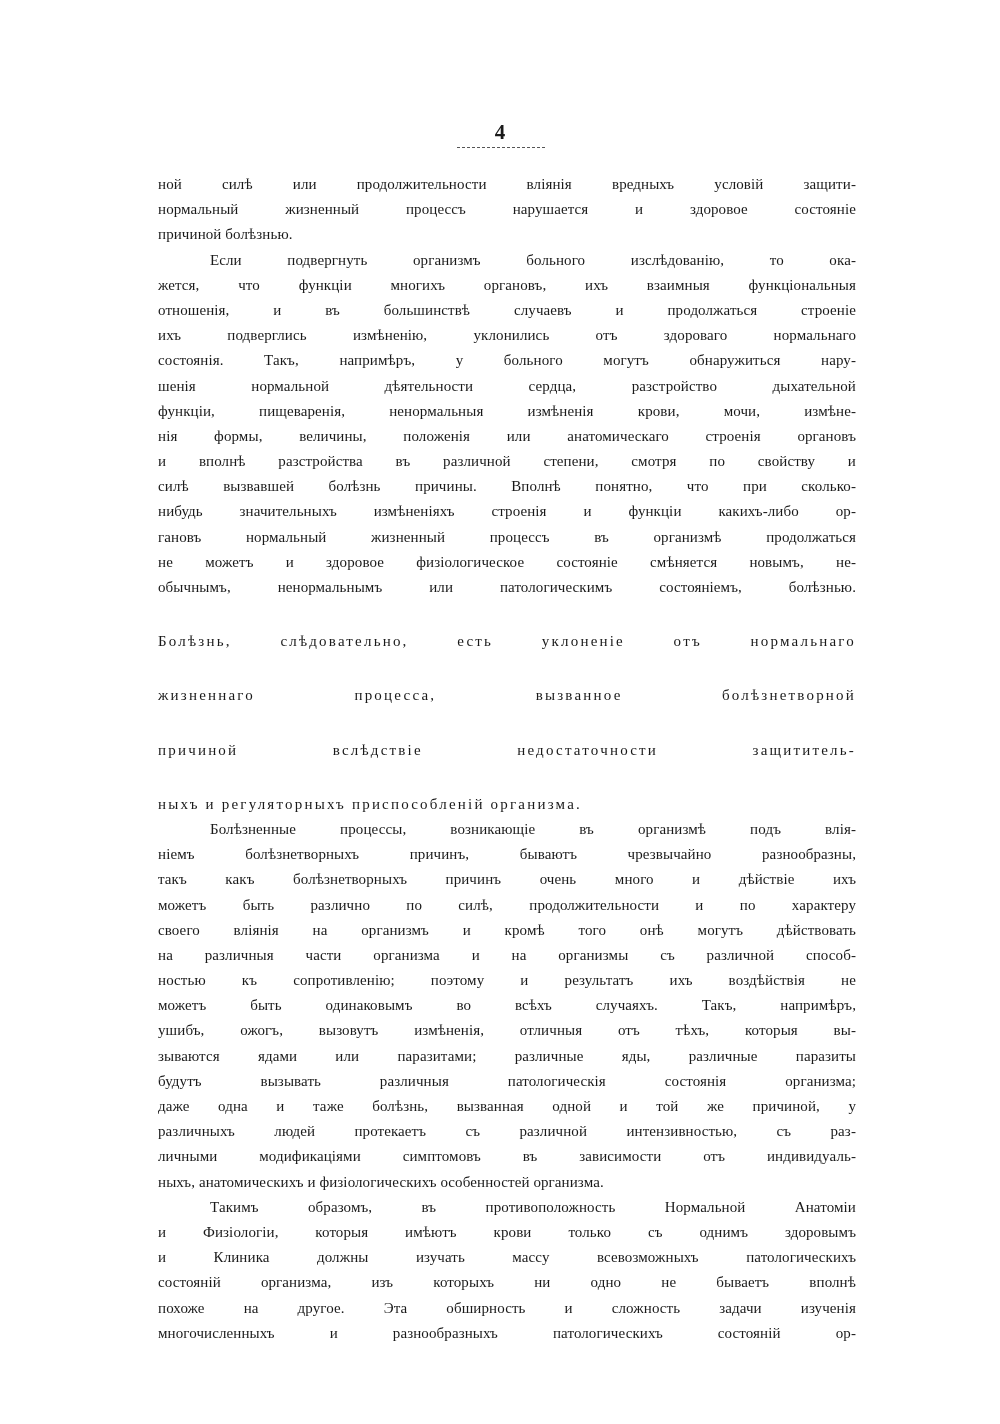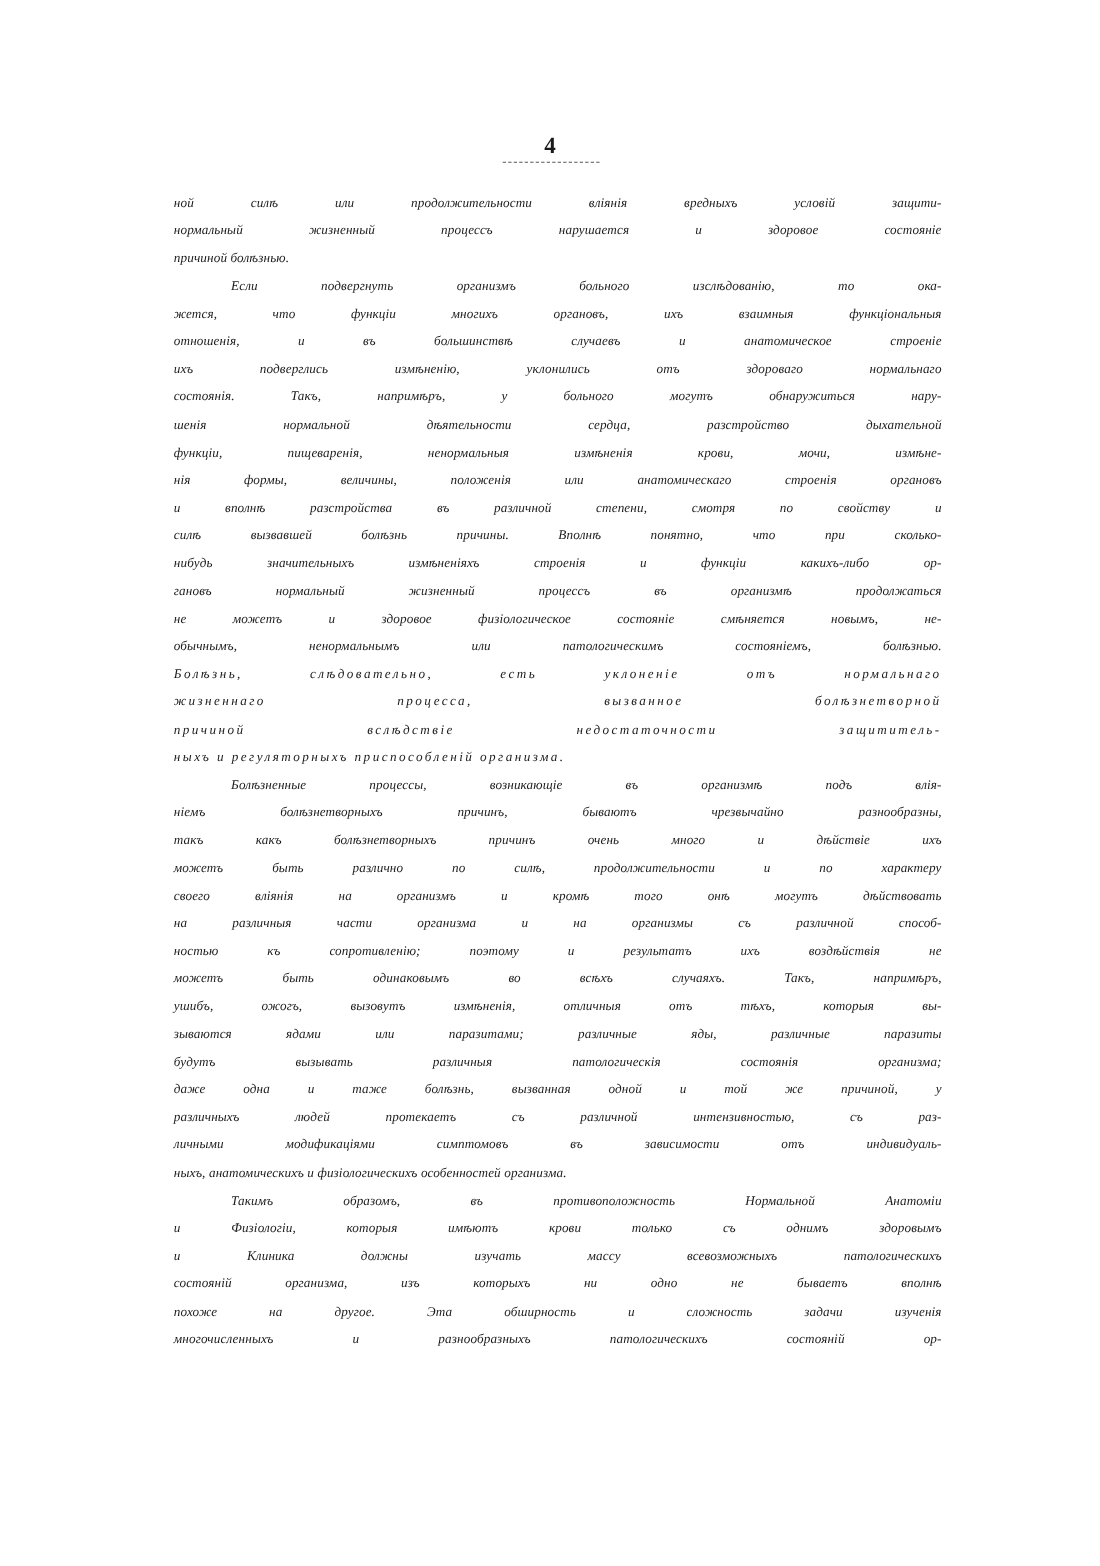--- a/index.html
+++ b/index.html
@@ -36,35 +36,35 @@
     .text-body {
       position: absolute;
       top: 172px;
       left: 158px;
       width: 698px;
     }
     .line {
       display: block;
       height: 25.2px;
       line-height: 25.2px;
-      font-size: 12px;
+      font-size: 15px;
       text-align: justify;
       text-align-last: justify;
       white-space: nowrap;
       letter-spacing: 0.1px;
-      font-style: italic;
     }
     .line.last {
       text-align-last: left;
     }
     .line.indent {
       padding-left: 52px;
     }
     .line.spaced {
       letter-spacing: 2.2px;
+      margin-top: 29px;
     }
     .paragraph {
       display: block;
     }
   </style>
 </head>
 <body>
 
 <div class="page-number">4</div>
 <div class="page-rule"></div>
@@ -73,21 +73,21 @@
 
   <div class="paragraph">
     <span class="line">ной силѣ или продолжительности вліянія вредныхъ условій защити-</span>
     <span class="line">нормальный жизненный процессъ нарушается и здоровое состояніе</span>
     <span class="line last">причиной болѣзнью.</span>
   </div>
 
   <div class="paragraph">
     <span class="line indent">Если подвергнуть организмъ больного изслѣдованію, то ока-</span>
     <span class="line">жется, что функціи многихъ органовъ, ихъ взаимныя функціональныя</span>
-    <span class="line">отношенія, и въ большинствѣ случаевъ и анатомическое строеніе</span>
+    <span class="line">отношенія, и въ большинствѣ случаевъ и продолжаться строеніе</span>
     <span class="line">ихъ подверглись измѣненію, уклонились отъ здороваго нормальнаго</span>
     <span class="line">состоянія. Такъ, напримѣръ, у больного могутъ обнаружиться нару-</span>
     <span class="line">шенія нормальной дѣятельности сердца, разстройство дыхательной</span>
     <span class="line">функціи, пищеваренія, ненормальныя измѣненія крови, мочи, измѣне-</span>
     <span class="line">нія формы, величины, положенія или анатомическаго строенія органовъ</span>
     <span class="line">и вполнѣ разстройства въ различной степени, смотря по свойству и</span>
     <span class="line">силѣ вызвавшей болѣзнь причины. Вполнѣ понятно, что при сколько-</span>
     <span class="line">нибудь значительныхъ измѣненіяхъ строенія и функціи какихъ-либо ор-</span>
     <span class="line">гановъ нормальный жизненный процессъ въ организмѣ продолжаться</span>
     <span class="line">не можетъ и здоровое физіологическое состояніе смѣняется новымъ, не-</span>

